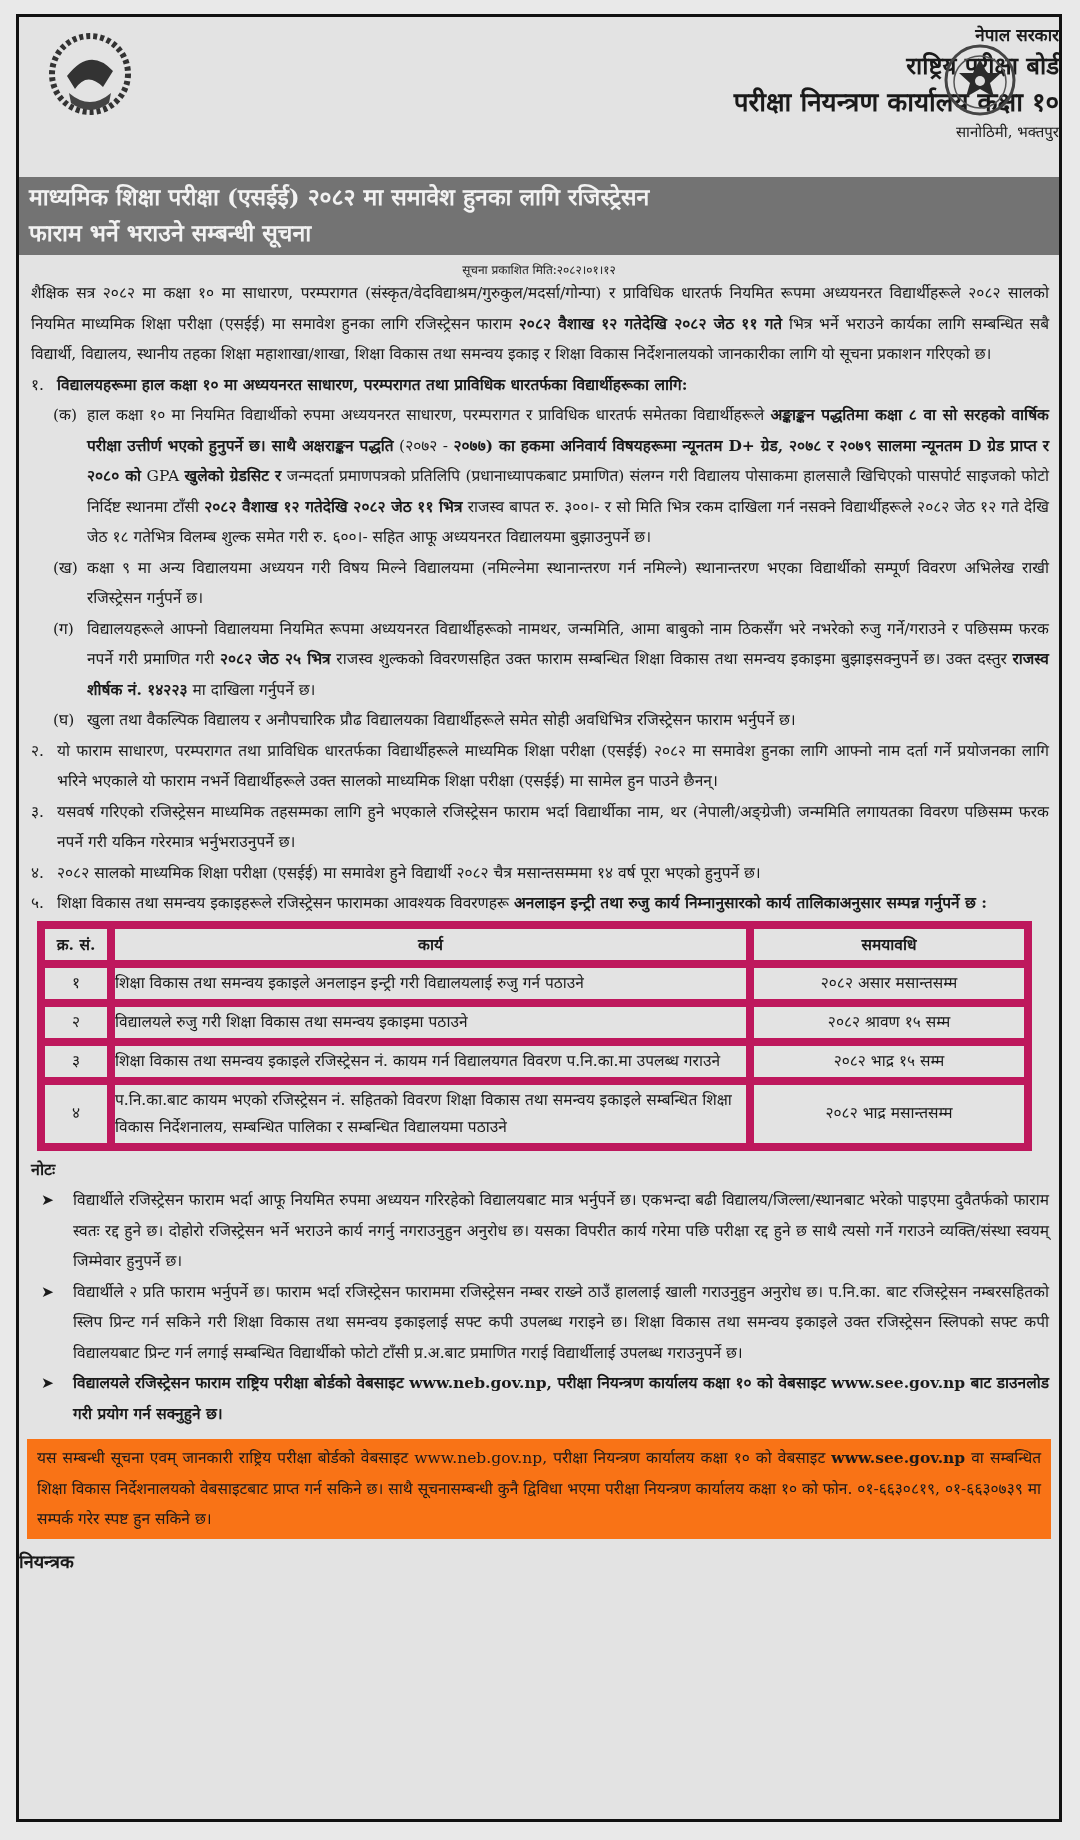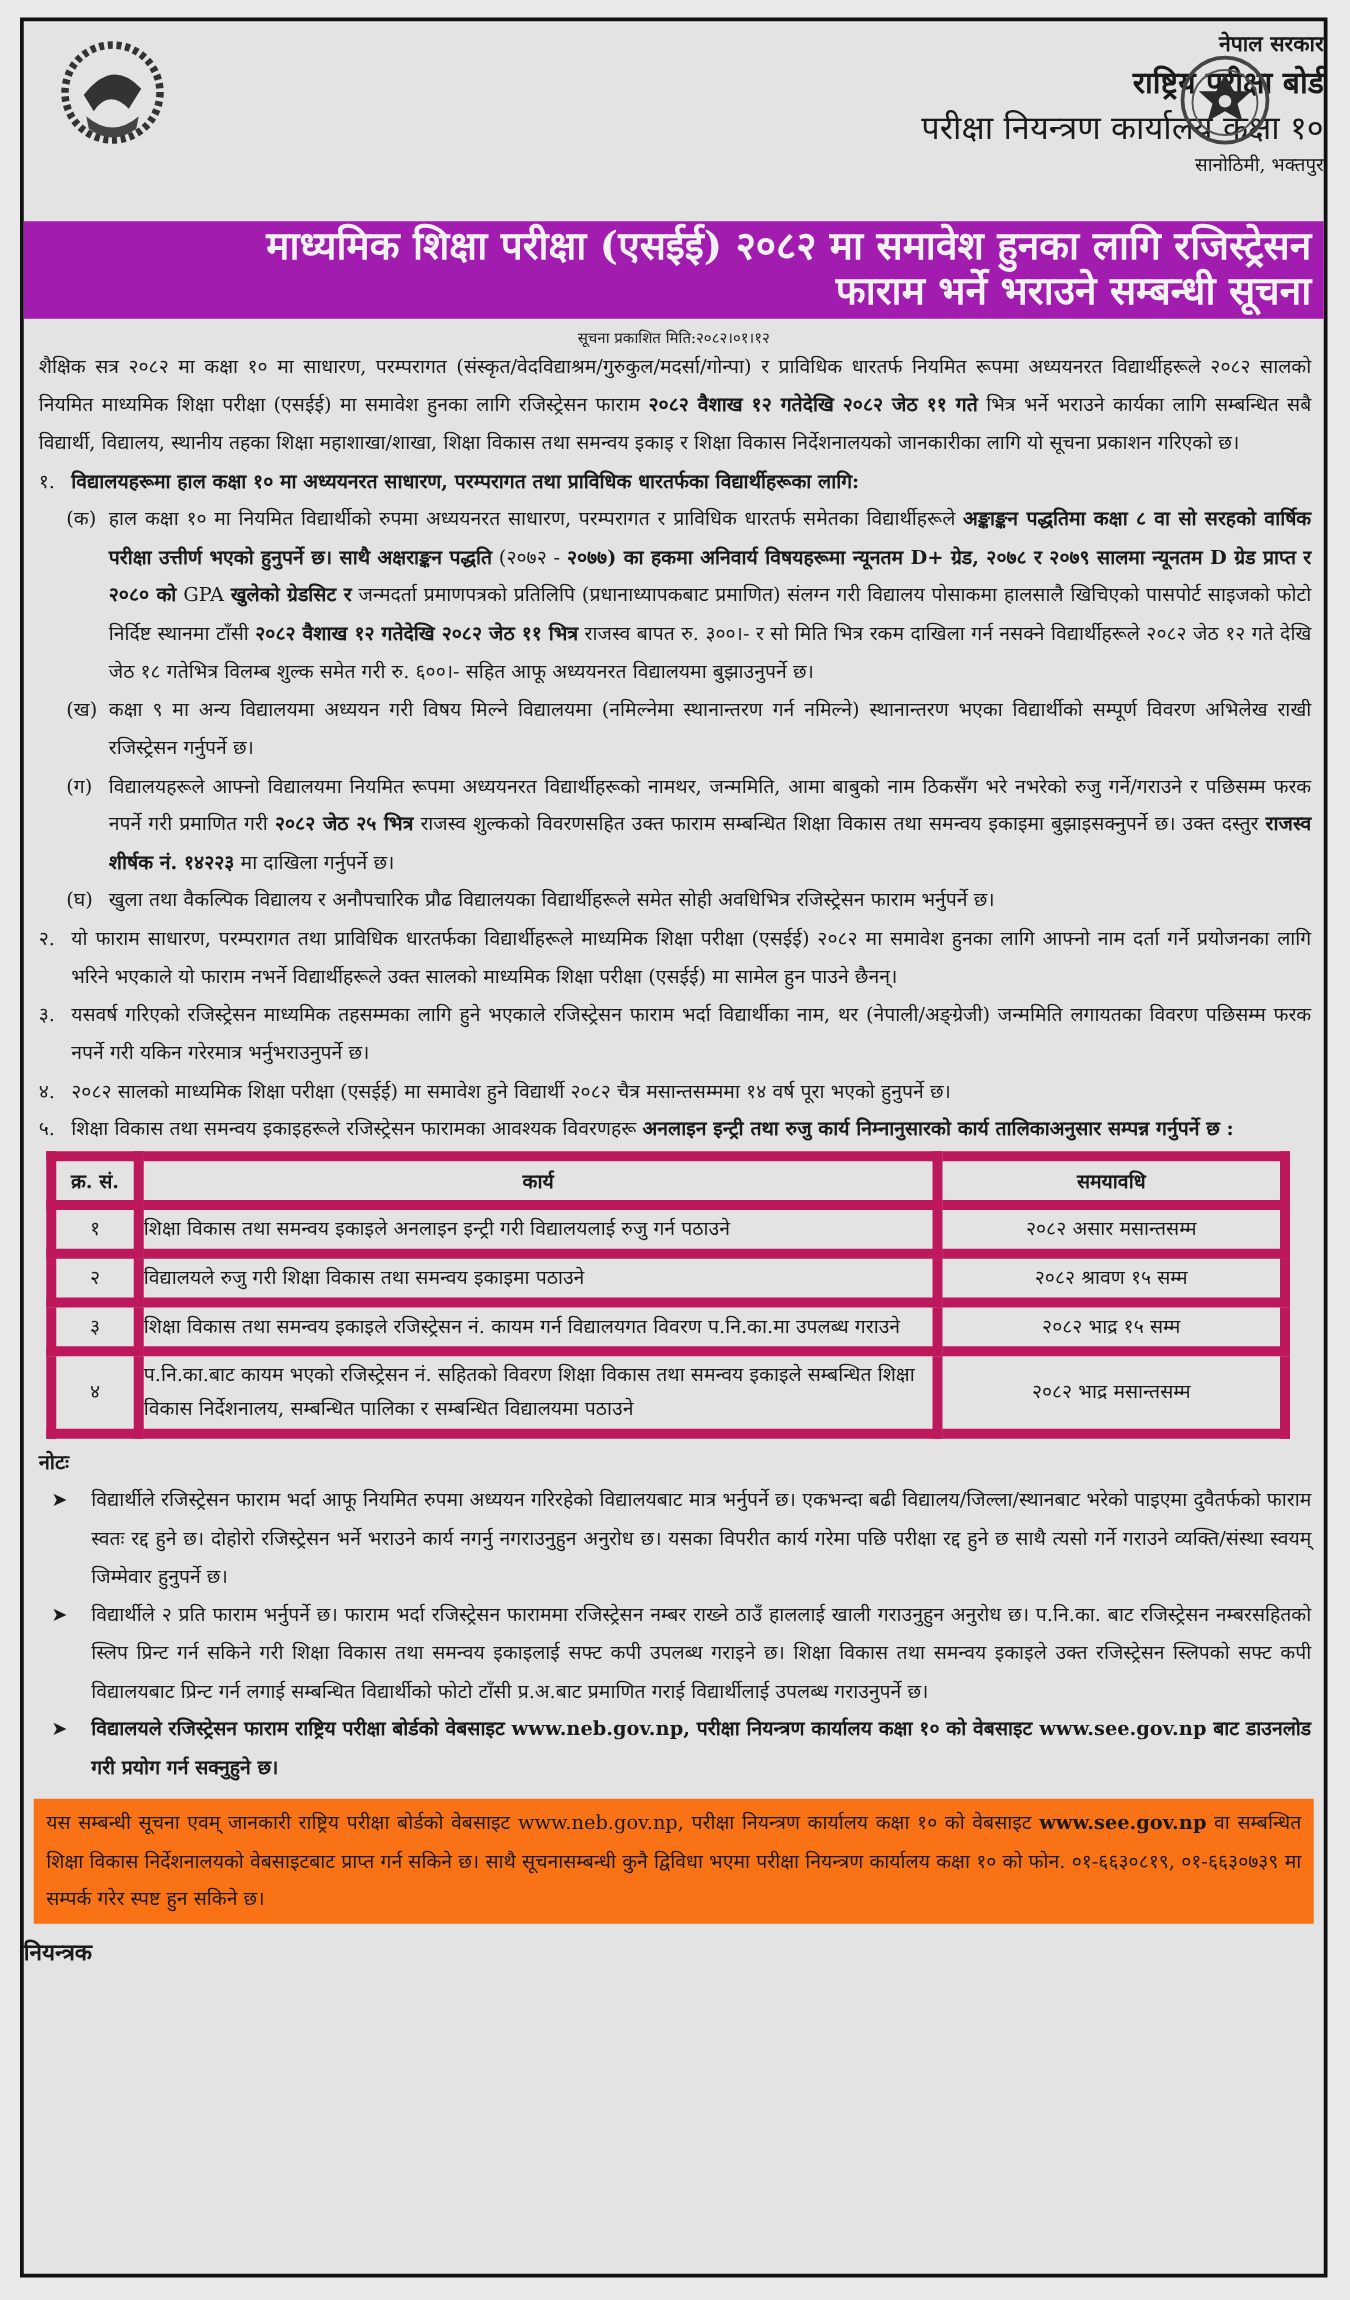--- a/index.html
+++ b/index.html
@@ -12,25 +12,25 @@
   .page {
     position: absolute; left: 16px; top: 14px; width: 1046px; height: 1808px;
     border: 3px solid #111; background: #e3e3e3; box-sizing: border-box;
   }
   .hdr { position: relative; height: 160px; text-align: right; }
   .logo { position: absolute; width: 86px; height: 86px; }
   .logo.left { left: 28px; top: 14px; }
   .logo.right { right: 36px; top: 20px; }
   .hdr .l1 { padding-top: 6px; font-size: 17px; font-weight: bold; }
   .hdr .l2 { font-size: 24px; font-weight: bold; margin-top: 2px; }
-  .hdr .l3 { font-size: 26px; font-weight: normal; margin-top: 2px; }
+  .hdr .l3 { font-size: 26px; font-weight: bold; margin-top: 2px; }
   .hdr .l4 { font-size: 15px; margin-top: 2px; }
   .title-band {
-    background: #a21caf; color: #f2f2f2; text-align: right;
-    font-weight: bold; font-size: 31px; line-height: 36px; padding: 2px 10px 4px;
+    background: #737373; color: #f2f2f2; text-align: left;
+    font-weight: bold; font-size: 23px; line-height: 36px; padding: 2px 10px 4px;
   }
   .pubdate { text-align: center; font-size: 12px; margin-top: 6px; }
   .body { padding: 0 10px 0 12px; font-size: 15.5px; line-height: 30.5px; text-align: justify; }
   .intro { margin: 0; }
   .num-item { display: flex; }
   .num-item .n { width: 26px; flex: none; }
   .num-item .t { flex: 1; }
   .sub-item { display: flex; padding-left: 22px; }
   .sub-item .n { width: 34px; flex: none; }
   .sub-item .t { flex: 1; }

